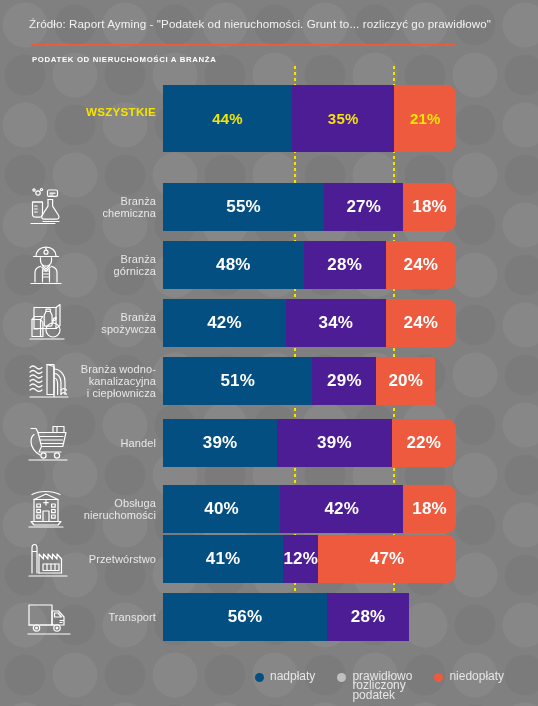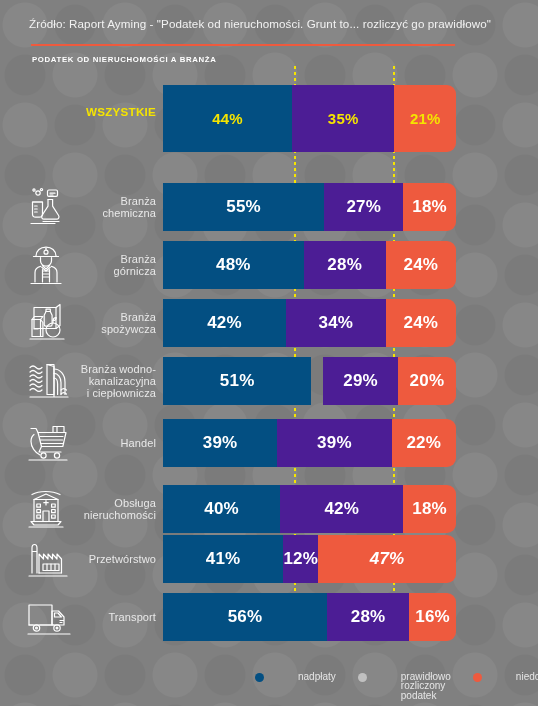--- a/index.html
+++ b/index.html
@@ -127,24 +127,23 @@
     align-items: flex-start;
     gap: 22px;
   }
   .legend-item { display: flex; align-items: flex-start; gap: 6px; }
   .legend-dot {
     width: 9px; height: 9px; border-radius: 50%;
     margin-top: 1px; flex: 0 0 auto;
   }
   .legend-text {
     color: #e6e6e6;
-    font-size: 10px;
+    font-size: 12px;
     line-height: 9.4px;
     white-space: pre-line;
-    margin-left: 28px;
   }
 </style>
 </head>
 <body>
 
 <div id="root">
   <div id="bg-pattern"></div>
 
   <div class="source-line">Źródło: Raport Ayming - "Podatek od nieruchomości. Grunt to... rozliczyć go prawidłowo"</div>
   <div class="rule"></div>
@@ -263,21 +262,21 @@
             <path d="M2 36h38"></path>
           </svg>
         </div>
         <div class="row-label" style="top: 6px;">
           <div>Branża wodno-</div>
           <div>kanalizacyjna</div>
           <div>i ciepłownicza</div>
         </div>
         <div class="bar" style="top: 0px; height: 48px; width: 293px;">
           <div class="seg s0" style="width: 149.43px;">51%</div>
-          <div class="seg s1" style="width: 75px; margin-left: 12px;">29%</div>
+          <div class="seg s1" style="width: 64px;">29%</div>
           <div class="seg s2" style="width: 58.6px;">20%</div>
         </div>
       </div>
       <div class="row" style="top: 419px; height: 48px; width: 538px;">
         <div class="row-icon" style="top: 0px; height: 48px;">
           <svg width="46" height="40" viewBox="0 0 46 40" fill="none" stroke="#fff" stroke-width="1.2" stroke-linecap="round" stroke-linejoin="round">
             <path d="M26 3.5h11v6H26z"></path>
             <path d="M30 3.5v6"></path>
             <path d="M11 9.5h28l-3.2 14H14.5z"></path>
             <path d="M13 13.5h23M13.5 17h22M14 20.5h21.5"></path>
@@ -337,21 +336,21 @@
             <path d="M12 34h22"></path>
             <path d="M2 37h38"></path>
           </svg>
         </div>
         <div class="row-label" style="top: 18px;">
           <div>Przetwórstwo</div>
         </div>
         <div class="bar" style="top: 0px; height: 48px; width: 293px;">
           <div class="seg s0" style="width: 120.13px;">41%</div>
           <div class="seg s1" style="width: 35.16px;">12%</div>
-          <div class="seg s2" style="width: 137.71px; font-style: italic;">47%</div>
+          <div class="seg s2" style="width: 137.71px;">47%</div>
         </div>
       </div>
       <div class="row" style="top: 593px; height: 48px; width: 538px;">
         <div class="row-icon" style="top: 0px; height: 48px;">
           <svg width="48" height="40" viewBox="0 0 48 40" fill="none" stroke="#fff" stroke-width="1.2" stroke-linecap="round" stroke-linejoin="round">
             <rect x="3" y="8" width="23" height="20"></rect>
             <path d="M26 14h6.5l5.5 6v8H26z"></path>
             <path d="M28.5 16h3.5l3.4 4h-6.9z"></path>
             <path d="M34 23.5h3.5M34 25.5h2"></path>
             <circle cx="10.5" cy="31" r="3.2"></circle>
@@ -361,21 +360,20 @@
             <path d="M3 28h4.2M13.8 28h14.2"></path>
             <path d="M2 37h42"></path>
           </svg>
         </div>
         <div class="row-label" style="top: 18px;">
           <div>Transport</div>
         </div>
         <div class="bar" style="top: 0px; height: 48px; width: 293px;">
           <div class="seg s0" style="width: 164.08px;">56%</div>
           <div class="seg s1" style="width: 82.04px;">28%</div>
-          <div class="seg s2" style="width: 46.88px;">16%</div>
         </div>
       </div>
     </div>
 
   <div id="legend">
       <div class="legend-item">
         <span class="legend-dot" style="background: rgb(3, 79, 130);"></span>
         <span class="legend-text">nadpłaty</span>
       </div>
       <div class="legend-item">

